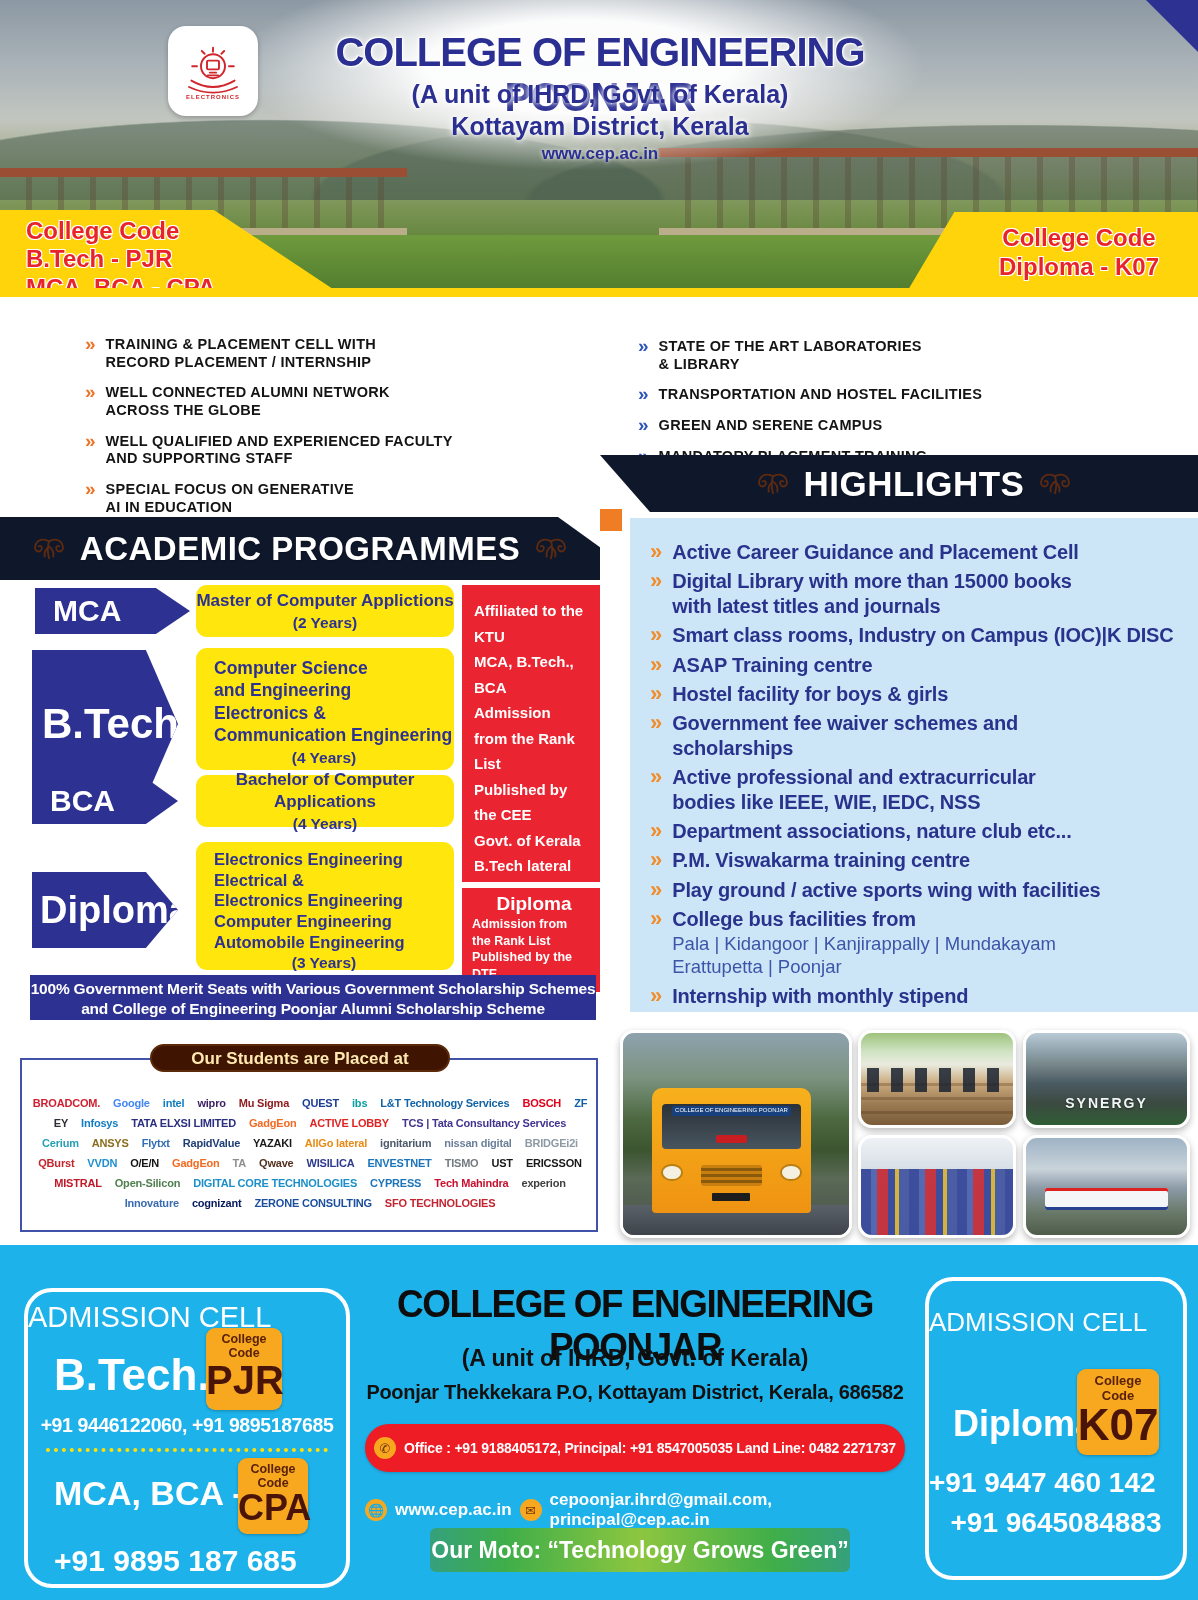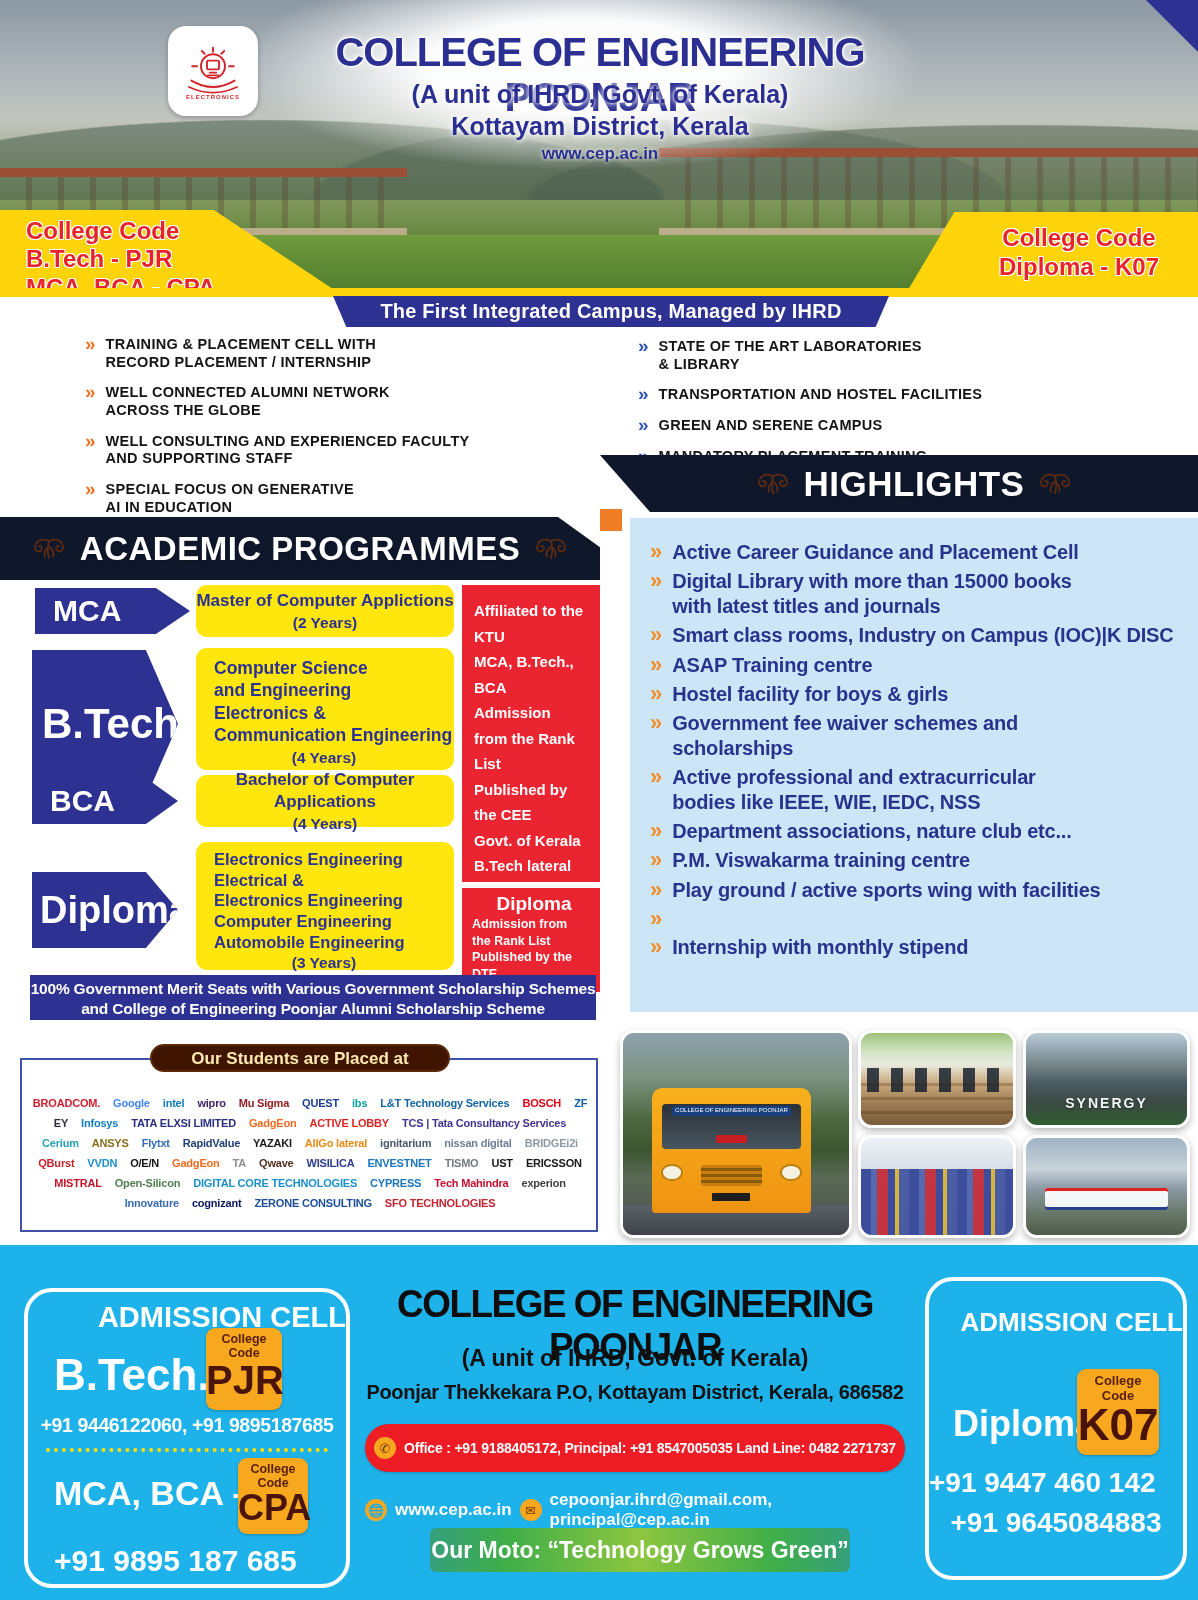--- a/index.html
+++ b/index.html
@@ -137,21 +137,21 @@
   .p-grp{left:1023px;top:1135px;width:167px;height:103px;
     background:linear-gradient(180deg,#9fb3c5 0%,#c9d3da 32%,#8b9aa6 52%,#6a7a6a 76%,#4f5c4a 100%);}
   .grp-banner{position:absolute;left:12%;top:52%;width:76%;height:22%;background:#f4f6f8;border-radius:2px;
     box-shadow:inset 0 3px 0 #d22,inset 0 -3px 0 #27418f;}
 
   
   .footer{left:0;top:1245px;width:1198px;height:355px;background:#1eb2ea;}
   .adm-box{position:absolute;border:4px solid #fff;border-radius:28px;color:#fff;}
   .adm-left{left:24px;top:1288px;width:326px;height:300px;}
   .adm-right{left:925px;top:1277px;width:262px;height:303px;}
-  .adm-title{text-align:right;font-weight:700;color:#fff;}
+  .adm-title{text-align:left;font-weight:400;color:#fff;}
   .badge{position:absolute;background:#f7a81f;border-radius:9px;color:#4a1508;text-align:center;font-weight:800;
     box-shadow:0 1px 3px rgba(0,0,0,.25);}
   .badge .b-small{font-size:12.5px;display:block;padding-top:4px;color:#5a2108;}
   .badge .b-big{display:block;line-height:1;}
   .wt{color:#fff;font-weight:800;}
   .dotted{border-top:4px dotted #ffe10a;}
   .f-title{left:350px;top:1283px;width:570px;text-align:center;font-size:38px;font-weight:800;color:#0d0d0d;
     letter-spacing:-1.5px;transform:scaleX(.97);}
   .f-sub{left:350px;top:1345px;width:570px;text-align:center;font-size:23px;font-weight:800;color:#111;}
   .f-addr{left:350px;top:1381px;width:570px;text-align:center;font-size:20px;font-weight:800;color:#111;letter-spacing:-.3px;}
@@ -198,36 +198,35 @@
     <div class="abs hero-loc">Kottayam District, Kerala</div>
     <div class="abs hero-web">www.cep.ac.in</div>
 
     <div class="code-band code-left pre">College Code
 B.Tech - PJR
 MCA, BCA - CPA</div>
     <div class="code-band code-right pre">College Code
 Diploma - K07</div>
   </div>
   <div class="abs photo-strip"></div>
-  <div class="abs banner">The First Integrated Campus, Managed by IHRD</div>
 
   <div class="feat-col feat-left">
       <div class="feat-item">
       <span class="feat-arrow">»</span>
       <span class="feat-text pre">TRAINING &amp; PLACEMENT CELL WITH
 RECORD PLACEMENT / INTERNSHIP</span>
     </div>
       <div class="feat-item">
       <span class="feat-arrow">»</span>
       <span class="feat-text pre">WELL CONNECTED ALUMNI NETWORK
 ACROSS THE GLOBE</span>
     </div>
       <div class="feat-item">
       <span class="feat-arrow">»</span>
-      <span class="feat-text pre">WELL CONSULTING AND EXPERIENCED FACULTY
+      <span class="feat-text pre">WELL QUALIFIED AND EXPERIENCED FACULTY
 AND SUPPORTING STAFF</span>
     </div>
       <div class="feat-item">
       <span class="feat-arrow">»</span>
       <span class="feat-text pre">SPECIAL FOCUS ON GENERATIVE
 AI IN EDUCATION</span>
     </div>
     </div>
   <div class="feat-col feat-right">
       <div class="feat-item">
@@ -340,20 +339,25 @@
     </div>
       <div class="hl-item">
       <span class="hl-arrow">»</span>
       <span>
         <span class="hl-text pre">Play ground / active sports wing with facilities</span>
         
       </span>
     </div>
       <div class="hl-item">
       <span class="hl-arrow">»</span>
+      <span>
+        <span class="hl-text pre">College bus facilities from</span>
+        <div class="hl-sub pre">Pala  |  Kidangoor   |  Kanjirappally   |   Mundakayam
+Erattupetta   |   Poonjar</div>
+      </span>
     </div>
       <div class="hl-item">
       <span class="hl-arrow">»</span>
       <span>
         <span class="hl-text pre">Internship with monthly stipend</span>
         
       </span>
     </div>
     </div>
 

